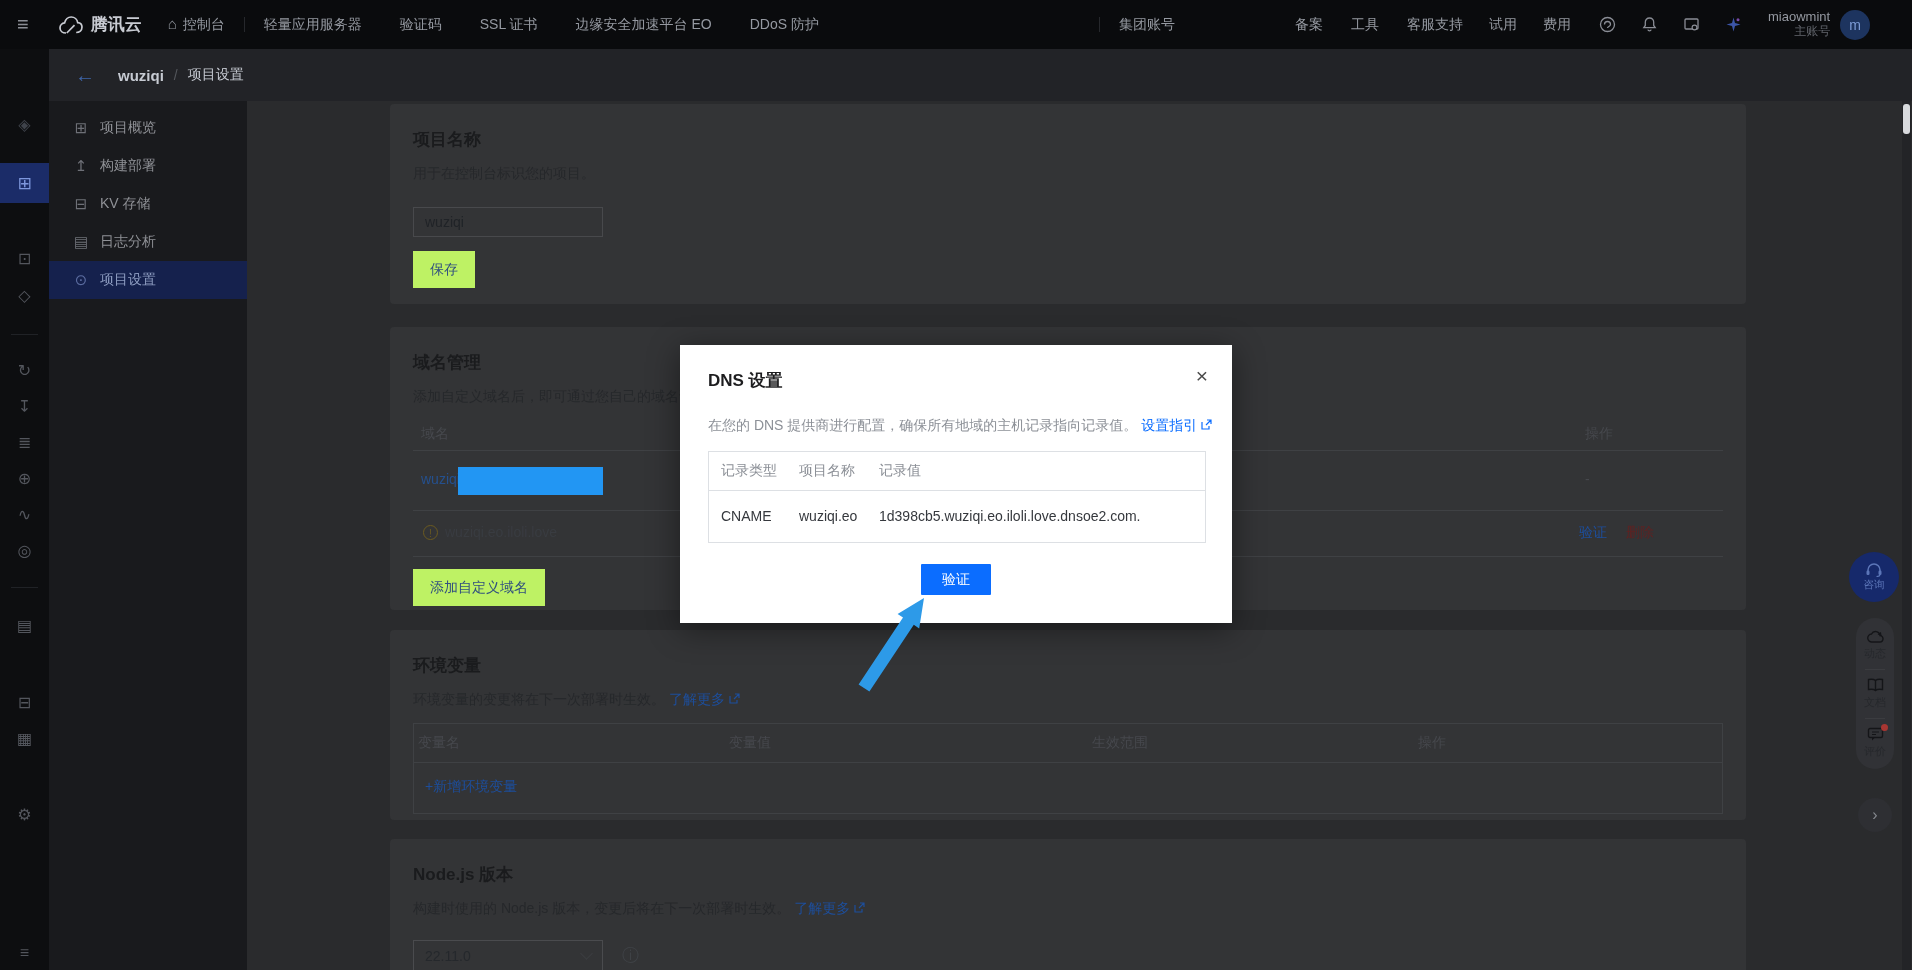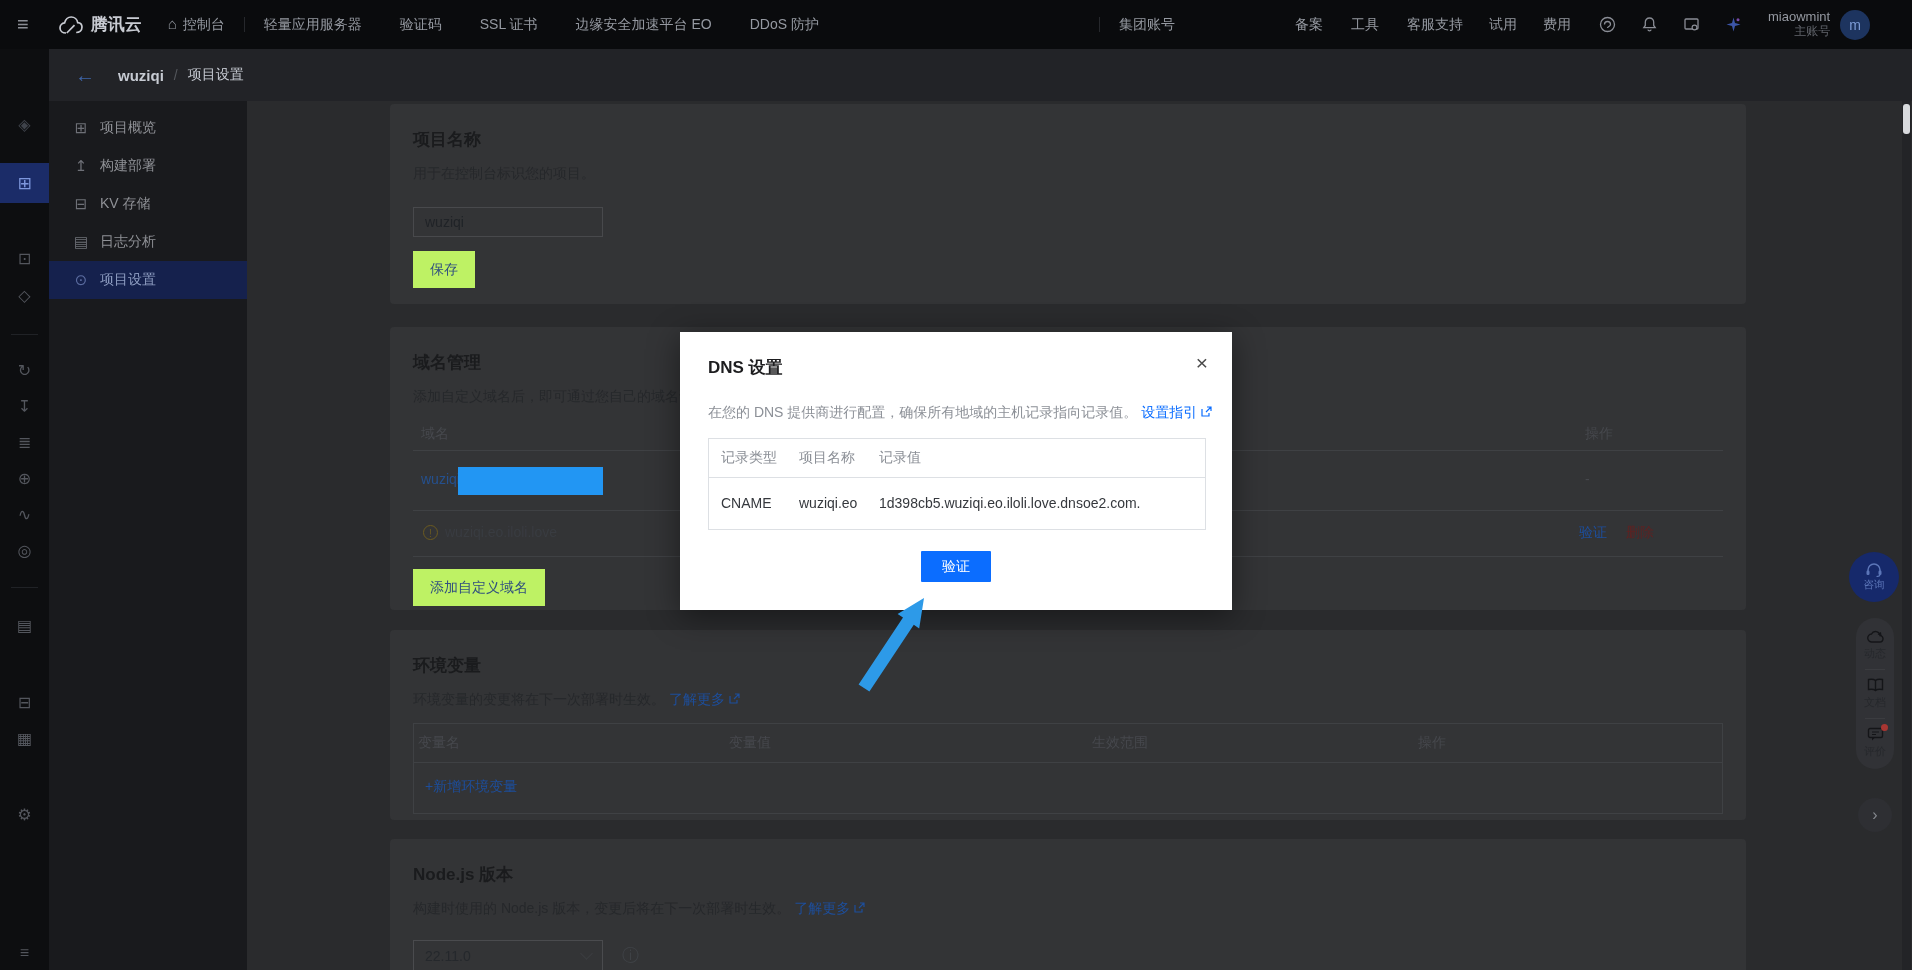--- a/index.html
+++ b/index.html
@@ -100,21 +100,21 @@
 
   
   .sel-box{margin-top:22px;display:flex;align-items:center;}
   .sel{width:190px;height:31px;border:1px solid #4a4b4e;display:flex;align-items:center;
        justify-content:space-between;padding:0 11px;box-sizing:border-box;font-size:14px;color:#25282c;cursor:pointer;}
   .chev{width:8px;height:8px;border-right:1.5px solid #3c3e41;border-bottom:1.5px solid #3c3e41;
         transform:rotate(45deg);margin-top:-4px;}
   .info-ico{margin-left:19px;font-size:17px;color:#3f4246;line-height:1;cursor:pointer;}
 
   
-  .dialog{position:absolute;left:680px;top:332px;width:552px;height:278px;background:#ffffff;
+  .dialog{position:absolute;left:680px;top:345px;width:552px;height:278px;background:#ffffff;
           box-shadow:0 6px 30px rgba(0,0,0,.45);z-index:50;}
   .dlg-title{position:absolute;left:28px;top:24px;font-size:17px;font-weight:bold;color:#1d1d1f;}
   .dlg-close{position:absolute;right:24px;top:20px;font-size:21px;color:#4a4a4a;cursor:pointer;line-height:1;}
   .dlg-desc{position:absolute;left:28px;top:72px;font-size:14px;color:#8c9097;white-space:nowrap;}
   .dlg-desc a{color:#0b6dff;text-decoration:none;cursor:pointer;}
   .dlg-table{position:absolute;left:28px;top:106px;width:496px;border:1px solid #dde0e4;}
   .dlg-hrow{height:38px;border-bottom:1px solid #dde0e4;position:relative;font-size:14px;color:#8b8f96;}
   .dlg-hrow span{position:absolute;top:10px;}
   .dlg-drow{height:51px;position:relative;font-size:14px;color:#35383d;}
   .dlg-drow span{position:absolute;top:17px;}

